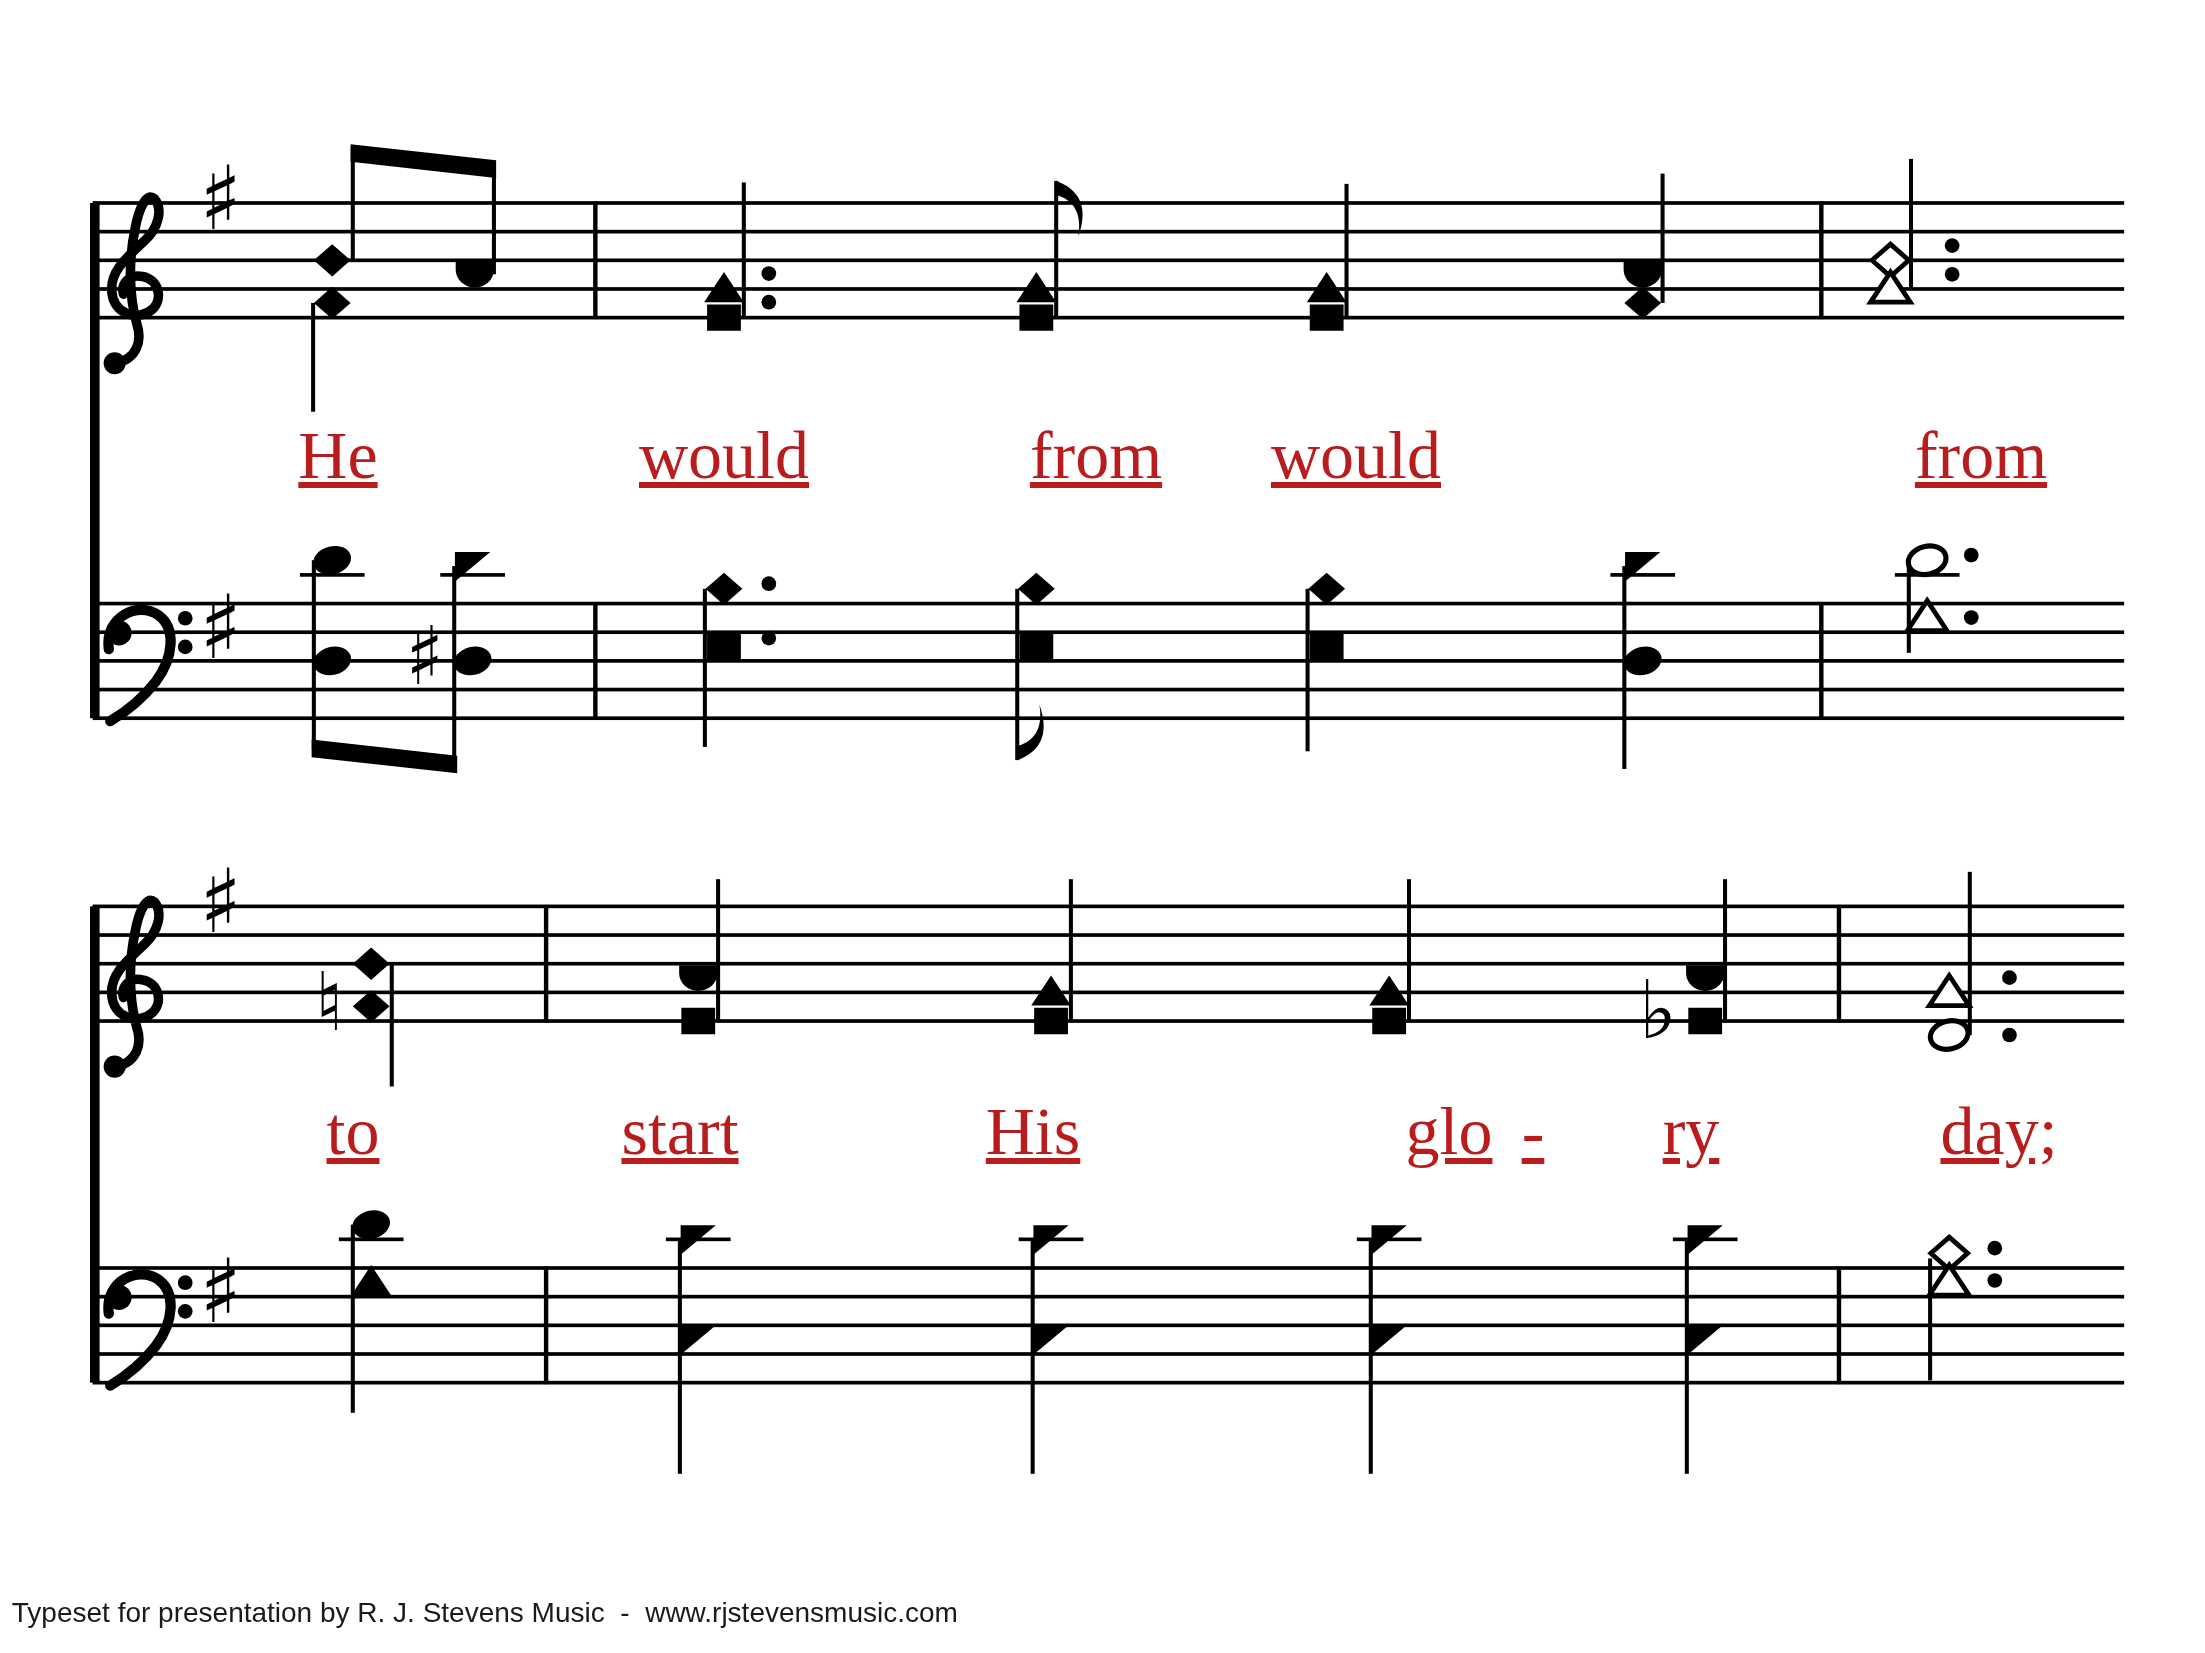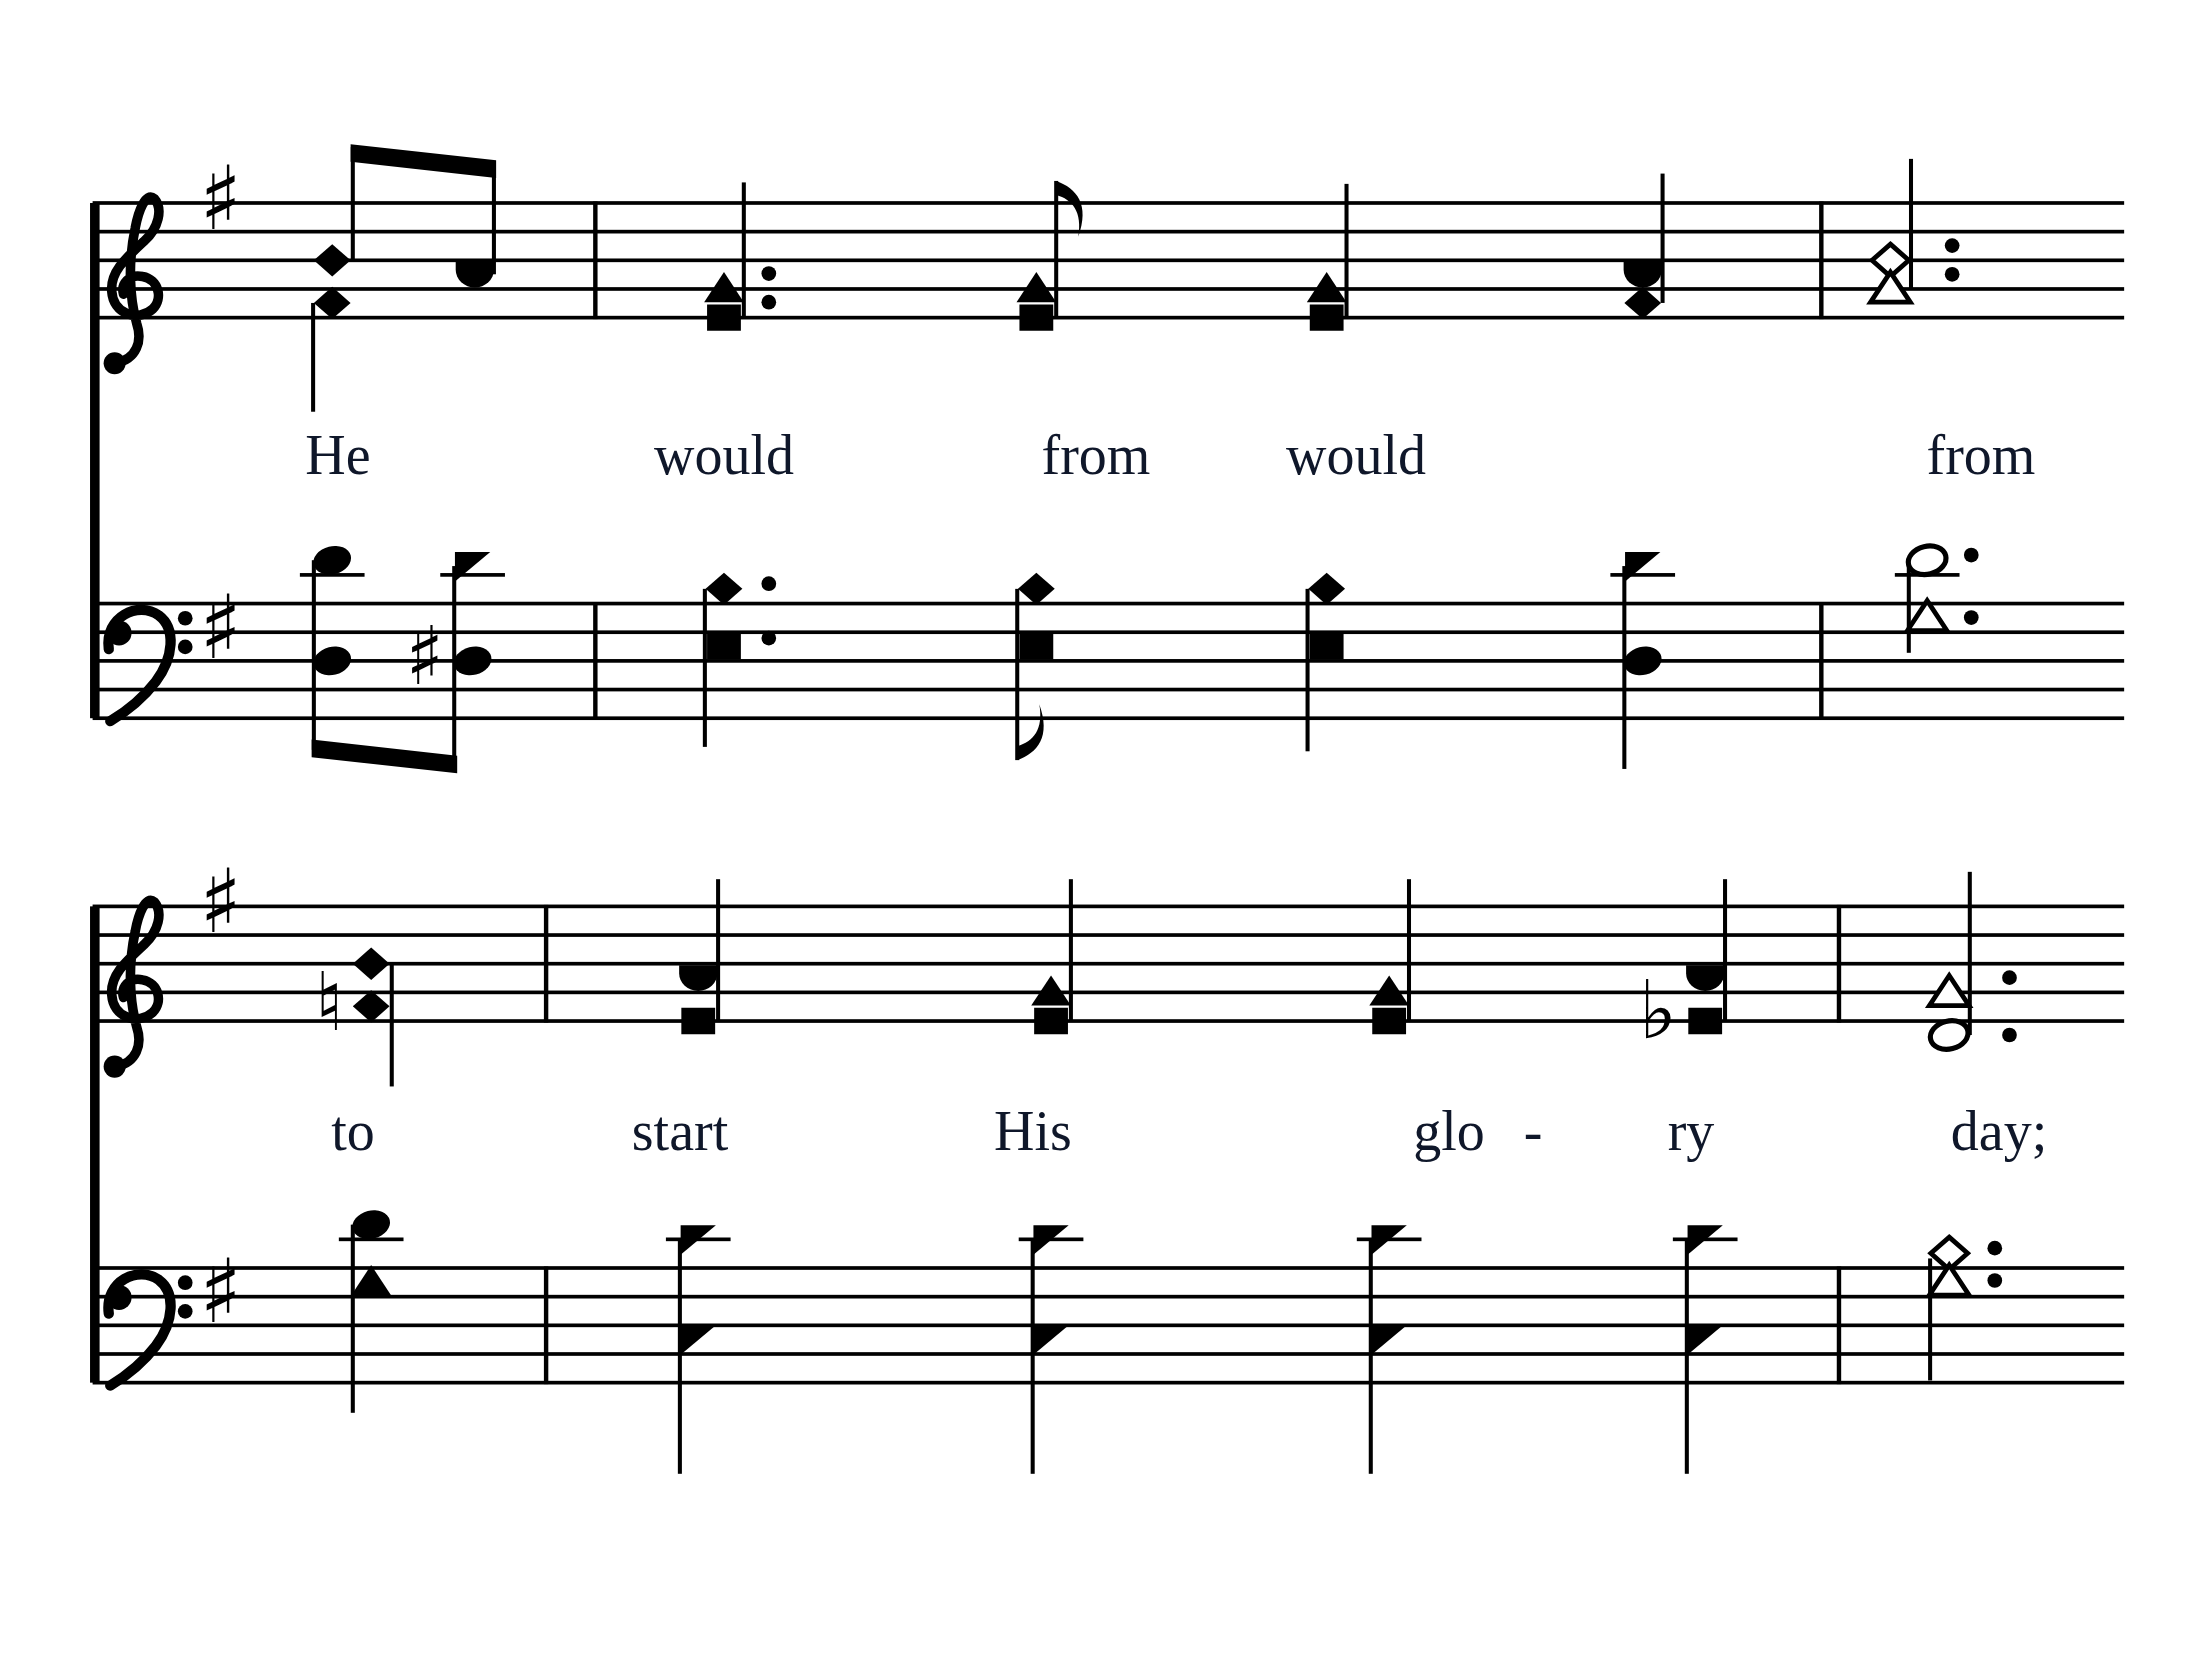--- a/index.html
+++ b/index.html
@@ -1,20 +1,20 @@
 <!DOCTYPE html>
 <html style="font-size:11.8px"><head>
 <meta charset="utf-8">
 <style>
   html,body{margin:0;padding:0;background:#fff;}
   .page{position:relative;width:2205px;height:1654px;background:#ffffff;overflow:hidden;}
   #score{position:absolute;left:0;top:0;}
   .lyricline{position:absolute;left:0;width:2205px;height:96px;}
   .lyric{position:absolute;transform:translateX(-50%);font-family:"Liberation Serif",serif;
-         font-size:56px;line-height:86px;color:#0f172a;white-space:nowrap;}
+         font-size:68px;line-height:86px;color:#b91c1c;white-space:nowrap;text-decoration:underline;}
   .footer{position:absolute;left:11.8px;top:1597px;font-family:"Liberation Sans",sans-serif;
           font-size:28px;color:#1a1a1a;white-space:pre;letter-spacing:0px;}
 </style>
 </head>
 <body>
 
 <div class="page">
   <svg id="score" width="2205" height="1654" viewBox="0 0 3000 2250">
       <g>
         <rect x="122.5" y="276" width="13" height="701" fill="#000000"></rect>
@@ -253,14 +253,15 @@
   <div class="lyricline" style="top:1088px">
     <span class="lyric" style="left:353px">to</span>
     <span class="lyric" style="left:680px">start</span>
     <span class="lyric" style="left:1033px">His</span>
     <span class="lyric" style="left:1449px">glo</span>
     <span class="lyric" style="left:1533px">-</span>
     <span class="lyric" style="left:1691px">ry</span>
     <span class="lyric" style="left:1999px">day;</span>
   </div>
 
+  <div class="footer">Typeset for presentation by R. J. Stevens Music  -  www.rjstevensmusic.com</div>
 </div>
 
 
 </body></html>

